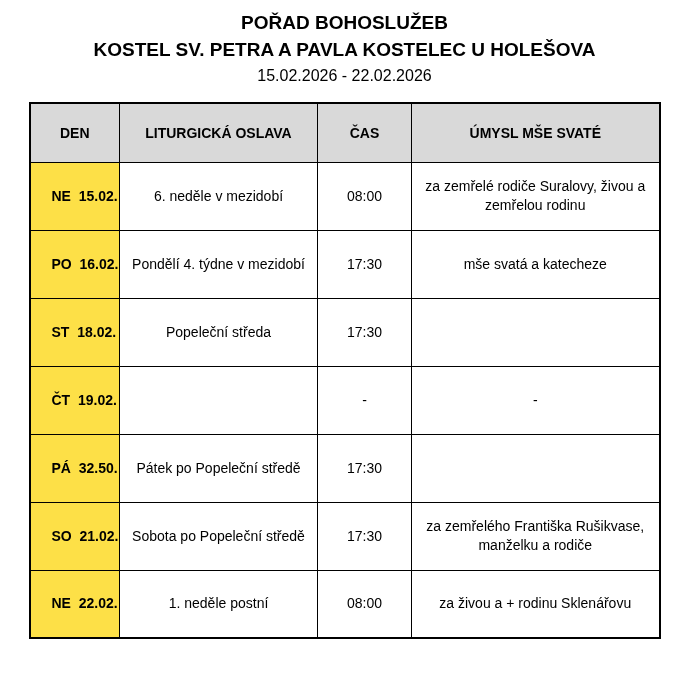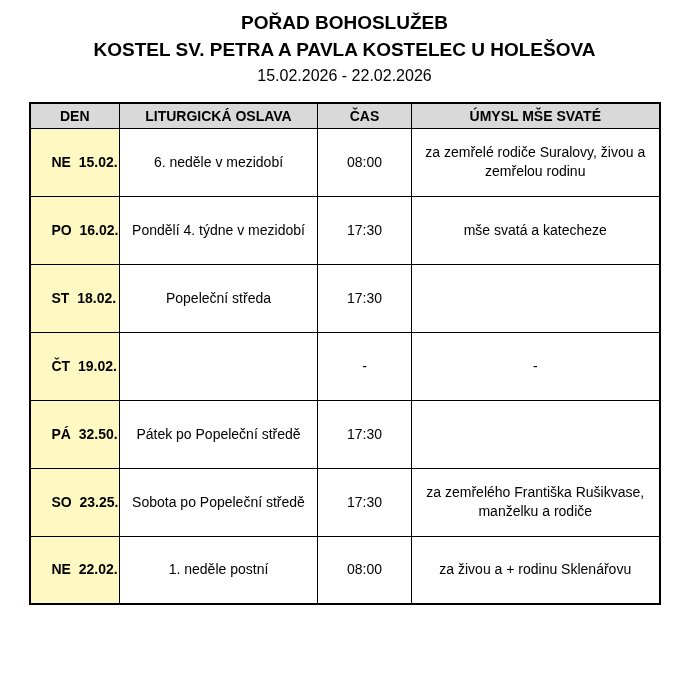--- a/index.html
+++ b/index.html
@@ -36,33 +36,33 @@
     table-layout: fixed;
     border: 2px solid #000;
   }
   .schedule th, .schedule td {
     border: 1px solid #000;
   }
   .schedule th {
     background: #d9d9d9;
     font-weight: bold;
     font-size: 14px;
-    padding: 4px 2px;
+    padding: 21px 2px;
     text-align: center;
     height: 16px;
   }
   .schedule td {
     font-size: 14px;
     text-align: center;
     vertical-align: middle;
     padding: 4px 6px;
     line-height: 1.35;
   }
   .schedule td.den {
-    background: #fef9c3;
+    background: #fde047;
     font-weight: bold;
     text-align: right;
     padding-left: 21px;
     white-space: pre;
   }
   col.c-den   { width: 90px; }
   col.c-oslava{ width: 198px; }
   col.c-cas   { width: 94px; }
   col.c-umysl { width: 248px; }
   .schedule tbody tr { height: 68px; }
@@ -118,21 +118,21 @@
         <td>-</td>
         <td>-</td>
       </tr>
       <tr>
         <td class="den">PÁ  32.50.</td>
         <td>Pátek po Popeleční středě</td>
         <td>17:30</td>
         <td></td>
       </tr>
       <tr>
-        <td class="den">SO  23.25.</td>
+        <td class="den">SO  21.02.</td>
         <td>Sobota po Popeleční středě</td>
         <td>17:30</td>
         <td>za zemřelého Františka Rušikvase, manželku a rodiče</td>
       </tr>
       <tr>
         <td class="den">NE  22.02.</td>
         <td>1. neděle postní</td>
         <td>08:00</td>
         <td>za živou a + rodinu Sklenářovu</td>
       </tr>

